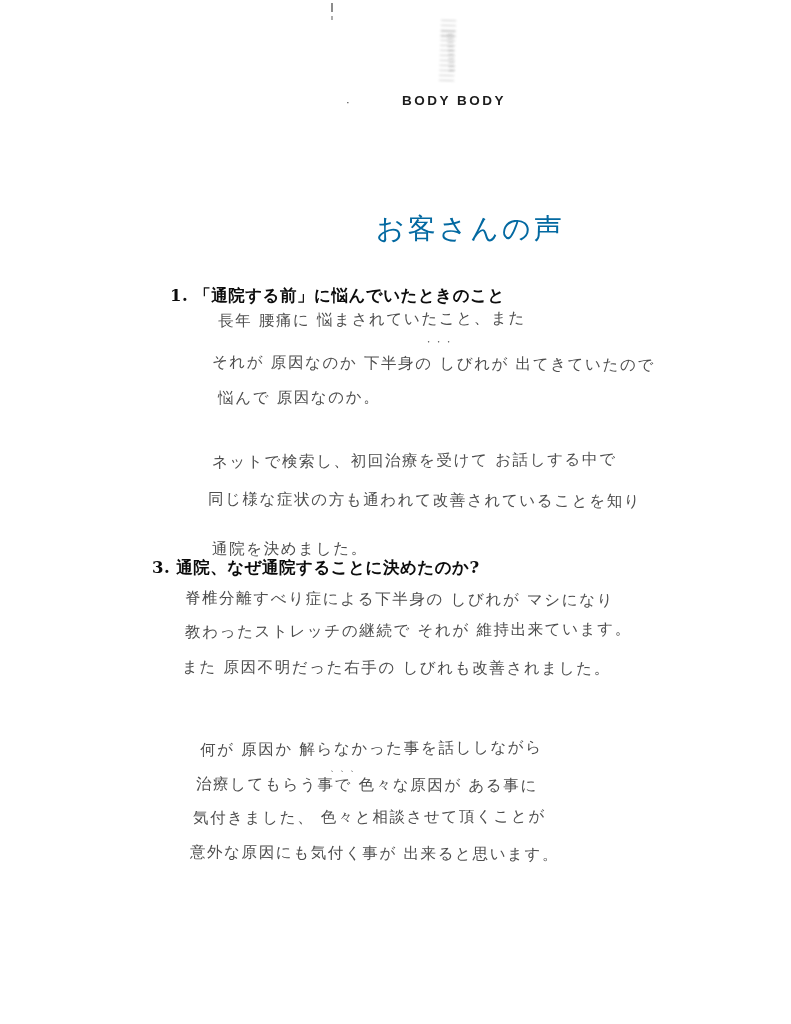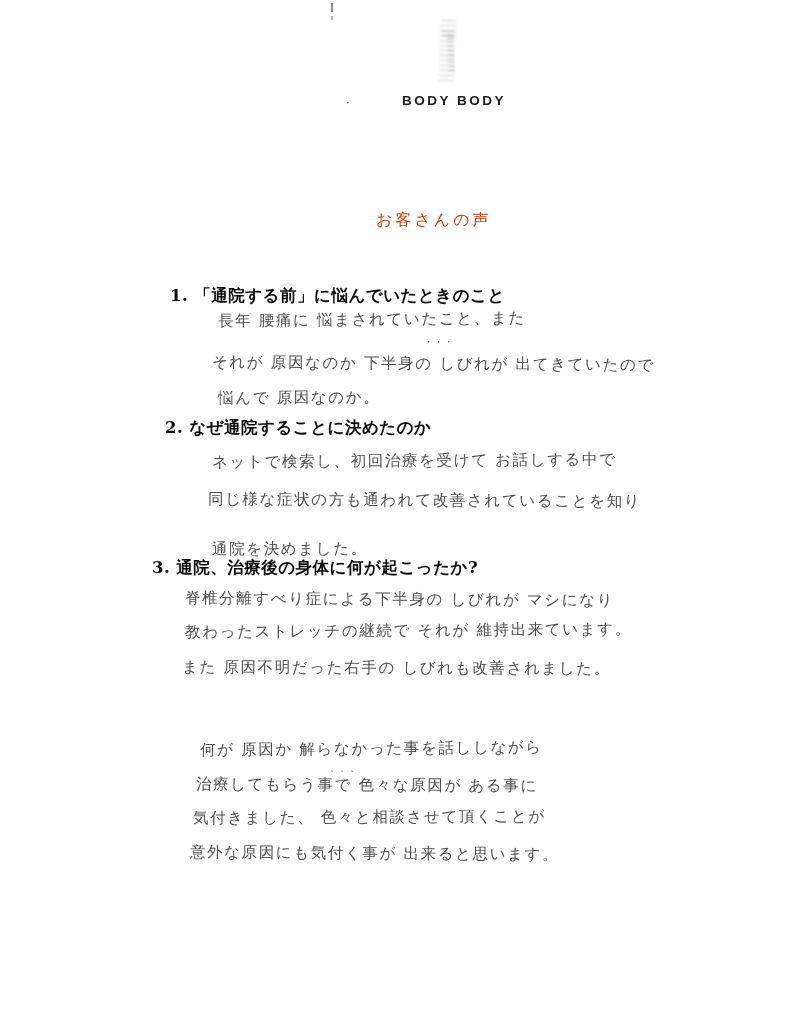--- a/index.html
+++ b/index.html
@@ -61,23 +61,23 @@
     font-family:"Liberation Sans", sans-serif;
     font-size:13.5px;
     font-weight:600;
     letter-spacing:2.5px;
     color:#1d1d1d;
   }
   .doc-title {
     position:absolute;
     left:376px; top:210px;
     font-family:"DejaVu Serif", serif;
-    font-size:16px;
+    font-size:28px;
     letter-spacing:3px;
-    color:#c2410c;
+    color:#0369a1;
   }
   .q {
     position:absolute;
     font-family:"DejaVu Serif", serif;
     font-weight:bold;
     font-size:16.5px;
     letter-spacing:0.5px;
     color:#0c0c0c;
     white-space:nowrap;
   }
@@ -115,29 +115,26 @@
   <div class="doc-title">お客さんの声</div>
 
   <div class="q" style="left:170px; top:285px;">
     <span class="qnum">1.</span><span>「通院する前」に悩んでいたときのこと</span>
   </div>
   <div class="hw" style="left:218px; top:311px; transform:rotate(-0.6deg);">長年 腰痛に 悩まされていたこと、また</div>
   <div class="hw-dots" style="left:424px; top:336px;">・・・</div>
   <div class="hw" style="left:212px; top:352px; transform:rotate(0.4deg);">それが 原因なのか 下半身の しびれが 出てきていたので</div>
   <div class="hw" style="left:218px; top:388px; transform:rotate(-0.3deg);">悩んで 原因なのか。</div>
 
-  <div class="q" style="left:165px; top:417px;">
-    <span class="qnum">2.</span><span>なぜ通院することに決めたのか</span>
-  </div>
   <div class="hw" style="left:212px; top:452px; transform:rotate(-0.4deg);">ネットで検索し、初回治療を受けて お話しする中で</div>
   <div class="hw" style="left:208px; top:489px; transform:rotate(0.3deg);">同じ様な症状の方も通われて改善されていることを知り</div>
   <div class="hw" style="left:212px; top:539px; transform:rotate(-0.2deg);">通院を決めました。</div>
 
   <div class="q" style="left:152px; top:557px;">
-    <span class="qnum">3.</span><span>通院、治療後の身体に何が起こったか?</span>
+    <span class="qnum">3.</span><span>通院、なぜ通院することに決めたのか?</span>
   </div>
   <div class="hw" style="left:185px; top:588px; transform:rotate(0.3deg);">脊椎分離すべり症による下半身の しびれが マシになり</div>
   <div class="hw" style="left:185px; top:622px; transform:rotate(-0.4deg);">教わったストレッチの継続で それが 維持出来ています。</div>
   <div class="hw" style="left:182px; top:657px; transform:rotate(0.2deg);">また 原因不明だった右手の しびれも改善されました。</div>
 
   <div class="hw" style="left:200px; top:740px; transform:rotate(-0.5deg);">何が 原因か 解らなかった事を話ししながら</div>
   <div class="hw-dots" style="left:330px; top:762px;">、、、</div>
   <div class="hw" style="left:196px; top:774px; transform:rotate(0.3deg);">治療してもらう事で 色々な原因が ある事に</div>
   <div class="hw" style="left:193px; top:808px; transform:rotate(-0.3deg);">気付きました、 色々と相談させて頂くことが</div>
   <div class="hw" style="left:190px; top:842px; transform:rotate(0.4deg);">意外な原因にも気付く事が 出来ると思います。</div>

